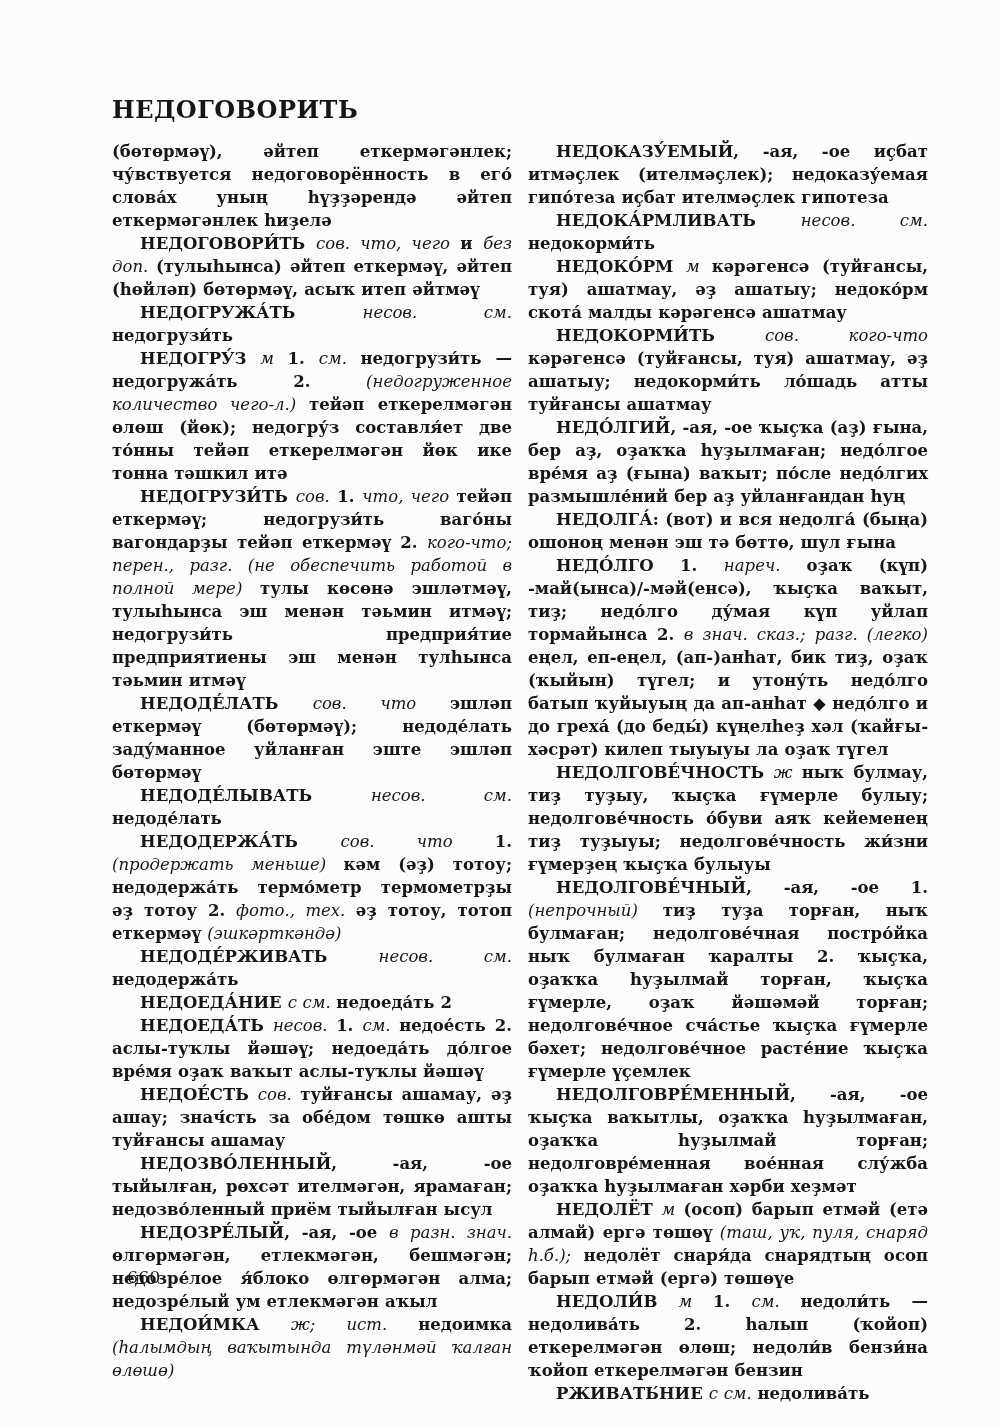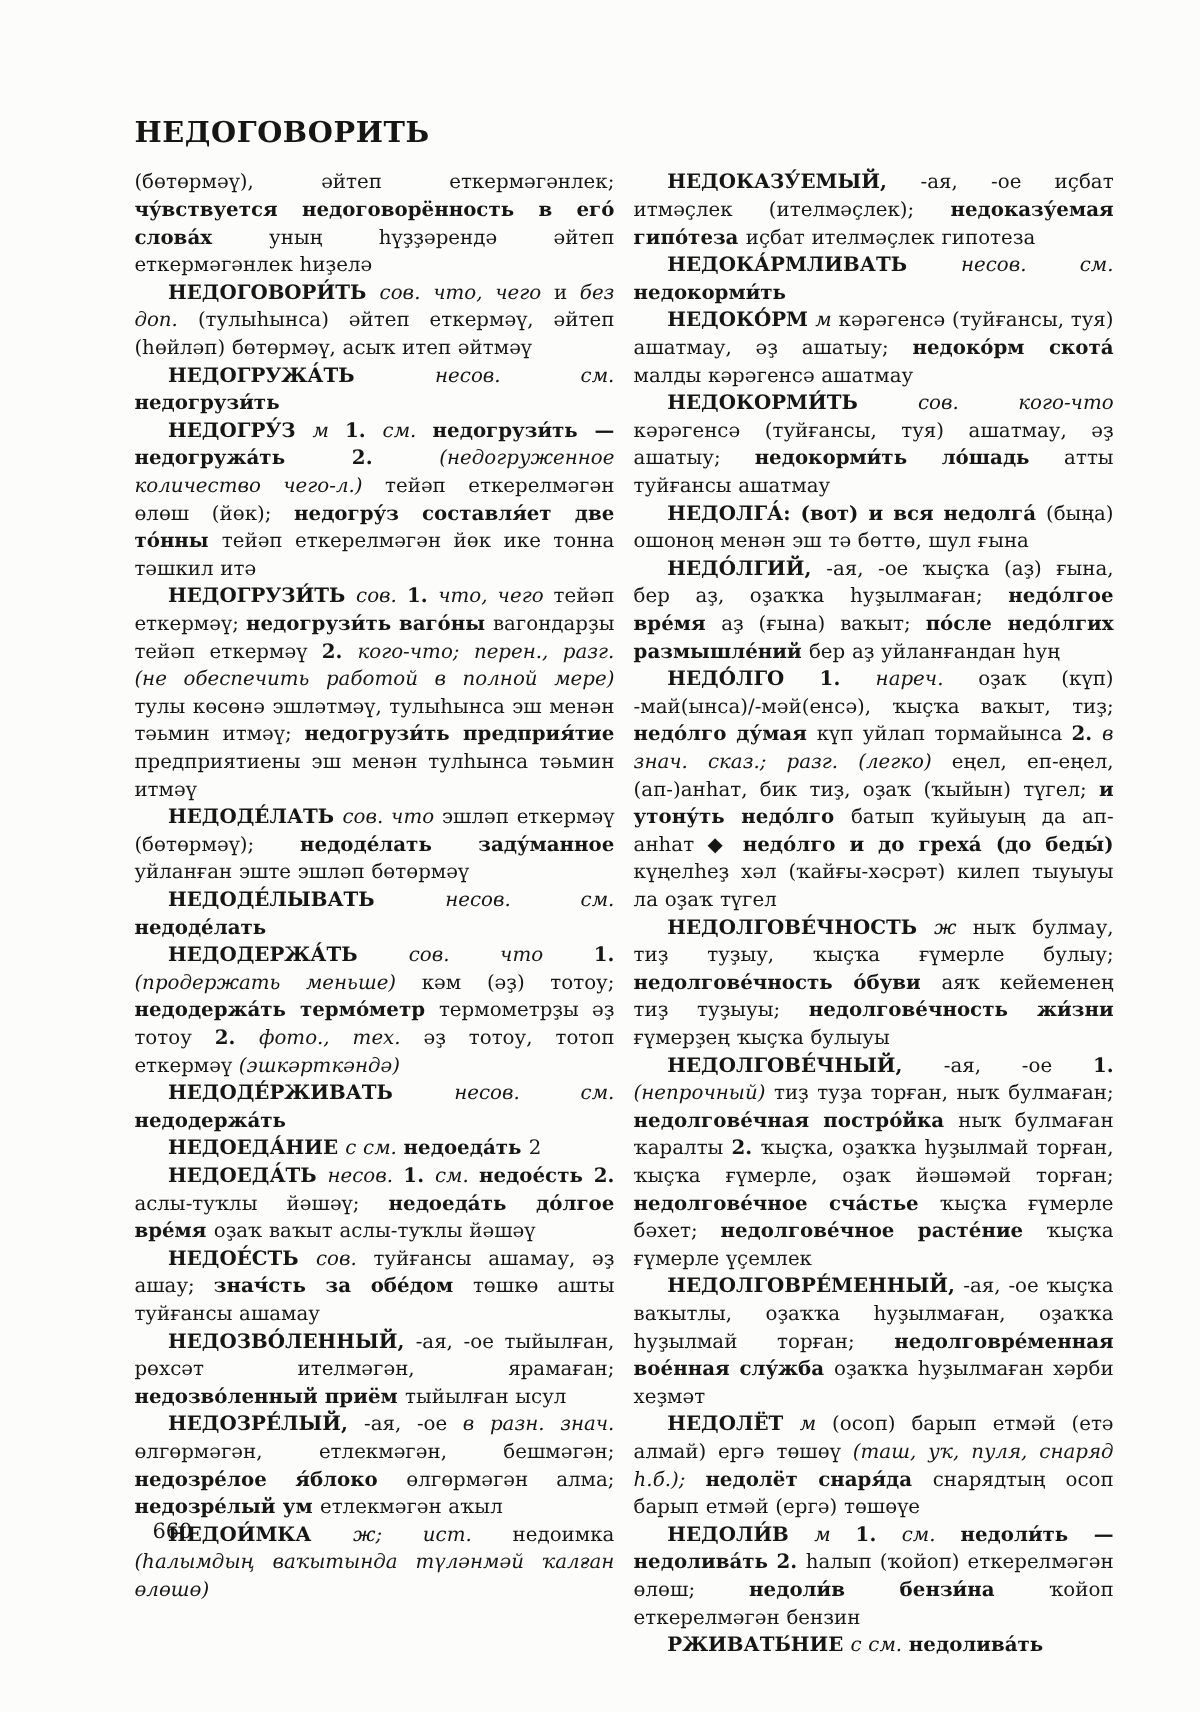--- a/index.html
+++ b/index.html
@@ -40,21 +40,21 @@
     line-height: 23px;
     text-align: justify;
     text-indent: 1.7em;
     word-spacing: 0.02em;
   }
   p.entry.no-indent {
     text-indent: 0;
   }
   .bold { font-weight: bold; }
   .italic { font-style: italic; }
-  .normal { font-weight: normal; font-style: normal; }
+  .normal { font-weight: bold; font-style: normal; }
   .page-number {
     position: absolute;
     top: 1266px;
     left: 127px;
     width: 816px;
     font-size: 17.5px;
     line-height: 23px;
   }
 </style>
 </head>
@@ -79,22 +79,22 @@
         <p class="entry"><span class="bold">НЕДОЕ́СТЬ </span><span class="italic">сов. </span><span class="normal">туйғансы ашамау, әҙ ашау; </span><span class="bold">знач́сть за обе́дом </span><span class="normal">төшкө ашты туйғансы ашамау</span></p>
         <p class="entry"><span class="bold">НЕДОЗВО́ЛЕННЫЙ, </span><span class="normal">-ая, -ое тыйылған, рөхсәт ителмәгән, ярамаған; </span><span class="bold">недозво́ленный приём </span><span class="normal">тыйылған ысул</span></p>
         <p class="entry"><span class="bold">НЕДОЗРЕ́ЛЫЙ, </span><span class="normal">-ая, -ое </span><span class="italic">в разн. знач. </span><span class="normal">өлгөрмәгән, етлекмәгән, бешмәгән; </span><span class="bold">недозре́лое я́блоко </span><span class="normal">өлгөрмәгән алма; </span><span class="bold">недозре́лый ум </span><span class="normal">етлекмәгән аҡыл</span></p>
         <p class="entry"><span class="bold">НЕДОИ́МКА </span><span class="italic">ж; ист. </span><span class="normal">недоимка </span><span class="italic">(һалымдың ваҡытында түләнмәй ҡалған өлөшө)</span></p>
       </div>
     <div class="column">
         <p class="entry"><span class="bold">НЕДОКАЗУ́ЕМЫЙ, </span><span class="normal">-ая, -ое иҫбат итмәҫлек (ителмәҫлек); </span><span class="bold">недоказу́емая гипо́теза </span><span class="normal">иҫбат ителмәҫлек гипотеза</span></p>
         <p class="entry"><span class="bold">НЕДОКА́РМЛИВАТЬ </span><span class="italic">несов. см. </span><span class="bold">недокорми́ть</span></p>
         <p class="entry"><span class="bold">НЕДОКО́РМ </span><span class="italic">м </span><span class="normal">кәрәгенсә (туйғансы, туя) ашатмау, әҙ ашатыу; </span><span class="bold">недоко́рм скота́ </span><span class="normal">малды кәрәгенсә ашатмау</span></p>
         <p class="entry"><span class="bold">НЕДОКОРМИ́ТЬ </span><span class="italic">сов. кого-что </span><span class="normal">кәрәгенсә (туйғансы, туя) ашатмау, әҙ ашатыу; </span><span class="bold">недокорми́ть ло́шадь </span><span class="normal">атты туйғансы ашатмау</span></p>
+        <p class="entry"><span class="bold">НЕДО́ЛГИЙ, </span><span class="normal">-ая, -ое ҡыҫҡа (аҙ) ғына, бер аҙ, оҙаҡҡа һуҙылмаған; </span><span class="bold">недо́лгое вре́мя </span><span class="normal">аҙ (ғына) ваҡыт; </span><span class="bold">по́сле недо́лгих размышле́ний </span><span class="normal">бер аҙ уйланғандан һуң</span></p>
         <p class="entry"><span class="bold">НЕДОЛГА́: (вот) и вся недолга́ </span><span class="normal">(быңа) ошоноң менән эш тә бөттө, шул ғына</span></p>
-        <p class="entry"><span class="bold">НЕДО́ЛГИЙ, </span><span class="normal">-ая, -ое ҡыҫҡа (аҙ) ғына, бер аҙ, оҙаҡҡа һуҙылмаған; </span><span class="bold">недо́лгое вре́мя </span><span class="normal">аҙ (ғына) ваҡыт; </span><span class="bold">по́сле недо́лгих размышле́ний </span><span class="normal">бер аҙ уйланғандан һуң</span></p>
         <p class="entry"><span class="bold">НЕДО́ЛГО 1. </span><span class="italic">нареч. </span><span class="normal">оҙаҡ (күп) -май(ынса)/-мәй(енсә), ҡыҫҡа ваҡыт, тиҙ; </span><span class="bold">недо́лго ду́мая </span><span class="normal">күп уйлап тормайынса </span><span class="bold">2. </span><span class="italic">в знач. сказ.; разг. (легко) </span><span class="normal">еңел, еп-еңел, (ап-)анһат, бик тиҙ, оҙаҡ (ҡыйын) түгел; </span><span class="bold">и утону́ть недо́лго </span><span class="normal">батып ҡуйыуың да ап-анһат ◆ </span><span class="bold">недо́лго и до греха́ (до беды́) </span><span class="normal">күңелһеҙ хәл (ҡайғы-хәсрәт) килеп тыуыуы ла оҙаҡ түгел</span></p>
         <p class="entry"><span class="bold">НЕДОЛГОВЕ́ЧНОСТЬ </span><span class="italic">ж </span><span class="normal">ныҡ булмау, тиҙ туҙыу, ҡыҫҡа ғүмерле булыу; </span><span class="bold">недолгове́чность о́буви </span><span class="normal">аяҡ кейеменең тиҙ туҙыуы; </span><span class="bold">недолгове́чность жи́зни </span><span class="normal">ғүмерҙең ҡыҫҡа булыуы</span></p>
         <p class="entry"><span class="bold">НЕДОЛГОВЕ́ЧНЫЙ, </span><span class="normal">-ая, -ое </span><span class="bold">1. </span><span class="italic">(непрочный) </span><span class="normal">тиҙ туҙа торған, ныҡ булмаған; </span><span class="bold">недолгове́чная постро́йка </span><span class="normal">ныҡ булмаған ҡаралты </span><span class="bold">2. </span><span class="normal">ҡыҫҡа, оҙаҡҡа һуҙылмай торған, ҡыҫҡа ғүмерле, оҙаҡ йәшәмәй торған; </span><span class="bold">недолгове́чное сча́стье </span><span class="normal">ҡыҫҡа ғүмерле бәхет; </span><span class="bold">недолгове́чное расте́ние </span><span class="normal">ҡыҫҡа ғүмерле үҫемлек</span></p>
         <p class="entry"><span class="bold">НЕДОЛГОВРЕ́МЕННЫЙ, </span><span class="normal">-ая, -ое ҡыҫҡа ваҡытлы, оҙаҡҡа һуҙылмаған, оҙаҡҡа һуҙылмай торған; </span><span class="bold">недолговре́менная вое́нная слу́жба </span><span class="normal">оҙаҡҡа һуҙылмаған хәрби хеҙмәт</span></p>
         <p class="entry"><span class="bold">НЕДОЛЁТ </span><span class="italic">м </span><span class="normal">(осоп) барып етмәй (етә алмай) ергә төшөү </span><span class="italic">(таш, уҡ, пуля, снаряд һ.б.); </span><span class="bold">недолёт снаря́да </span><span class="normal">снарядтың осоп барып етмәй (ергә) төшөүе</span></p>
         <p class="entry"><span class="bold">НЕДОЛИ́В </span><span class="italic">м </span><span class="bold">1. </span><span class="italic">см. </span><span class="bold">недоли́ть — недолива́ть 2. </span><span class="normal">һалып (ҡойоп) еткерелмәгән өлөш; </span><span class="bold">недоли́в бензи́на </span><span class="normal">ҡойоп еткерелмәгән бензин</span></p>
         <p class="entry"><span class="bold">РЖИВАТЬ́НИЕ </span><span class="italic">с см. </span><span class="bold">недолива́ть</span></p>
       </div>
   </div>
 

